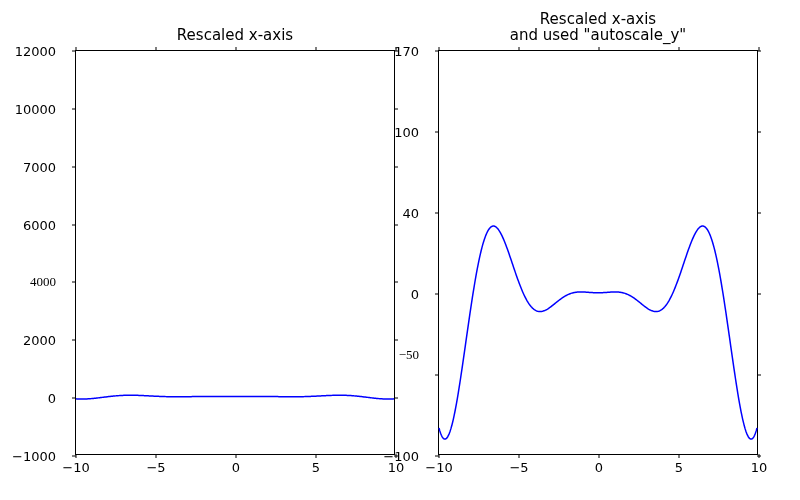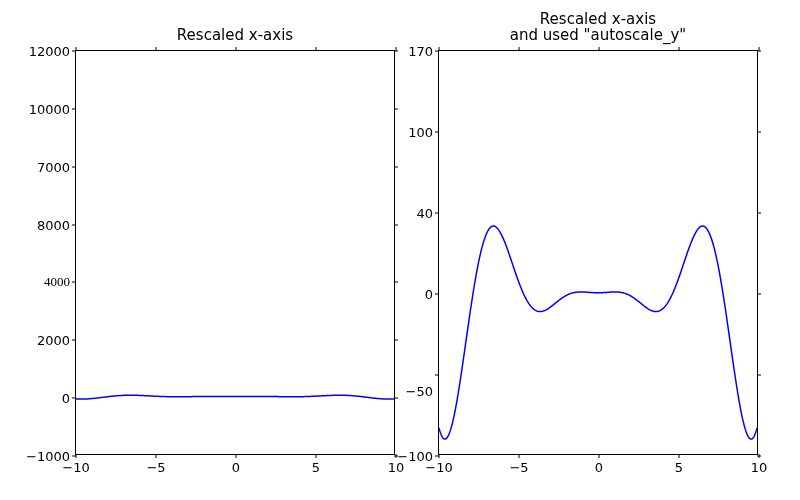--- a/index.html
+++ b/index.html
@@ -28,21 +28,21 @@
     font-size: 15px;
     line-height: 1.05;
     color: #000;
     white-space: pre;
   }
   
   .ytick {
     position: absolute;
     right: 100%;
     transform: translateY(-50%);
-    padding-right: 6px;
+    padding-right: 20px;
     font-size: 13px;
     white-space: nowrap;
     text-align: right;
   }
   .xtick {
     position: absolute;
     top: 100%;
     transform: translateX(-50%);
     padding-top: 6px;
     font-size: 13px;
@@ -104,21 +104,21 @@
       <div class="tickmark-y right" style="top: 405px;"></div>
       <div class="ytick" style="top: 347.143px;">0</div>
       <div class="tickmark-y" style="top: 347.143px;"></div>
       <div class="tickmark-y right" style="top: 347.143px;"></div>
       <div class="ytick" style="top: 289.286px; margin-left: 32px;">2000</div>
       <div class="tickmark-y" style="top: 289.286px;"></div>
       <div class="tickmark-y right" style="top: 289.286px;"></div>
       <div class="ytick" style="top: 231.429px; font-family: Liberation Serif, serif;">4000</div>
       <div class="tickmark-y" style="top: 231.429px;"></div>
       <div class="tickmark-y right" style="top: 231.429px;"></div>
-      <div class="ytick" style="top: 173.571px;">8000</div>
+      <div class="ytick" style="top: 173.571px;">6000</div>
       <div class="tickmark-y" style="top: 173.571px;"></div>
       <div class="tickmark-y right" style="top: 173.571px;"></div>
       <div class="ytick" style="top: 115.714px;">7000</div>
       <div class="tickmark-y" style="top: 115.714px;"></div>
       <div class="tickmark-y right" style="top: 115.714px;"></div>
       <div class="ytick" style="top: 57.8571px;">10000</div>
       <div class="tickmark-y" style="top: 57.8571px;"></div>
       <div class="tickmark-y right" style="top: 57.8571px;"></div>
       <div class="ytick" style="top: 0px;">12000</div>
       <div class="tickmark-y" style="top: 0px;"></div>
@@ -143,21 +143,21 @@
   <div class="title" style="left:438px; width:320px; top:12px;"><span>Rescaled x-axis</span>
 <span>and used "autoscale_y"</span></div>
 
   <div class="axes" id="ax1" style="left:438px; top:50px; width:320px; height:405px;">
     <svg class="plot" viewBox="0 0 320 405" preserveAspectRatio="none">
       <path id="line1" class="line" d="M0.00 378.93 L0.80 381.77 L1.60 384.18 L2.40 386.18 L3.20 387.76 L4.00 388.93 L4.80 389.69 L5.60 390.05 L6.40 390.01 L7.20 389.59 L8.00 388.79 L8.80 387.62 L9.60 386.10 L10.40 384.23 L11.20 382.02 L12.00 379.50 L12.80 376.67 L13.60 373.54 L14.40 370.14 L15.20 366.47 L16.00 362.56 L16.80 358.41 L17.60 354.05 L18.40 349.49 L19.20 344.75 L20.00 339.85 L20.80 334.80 L21.60 329.62 L22.40 324.32 L23.20 318.93 L24.00 313.46 L24.80 307.93 L25.60 302.36 L26.40 296.76 L27.20 291.14 L28.00 285.53 L28.80 279.94 L29.60 274.39 L30.40 268.89 L31.20 263.45 L32.00 258.09 L32.80 252.82 L33.60 247.65 L34.40 242.60 L35.20 237.68 L36.00 232.90 L36.80 228.27 L37.60 223.80 L38.40 219.49 L39.20 215.36 L40.00 211.41 L40.80 207.66 L41.60 204.10 L42.40 200.74 L43.20 197.58 L44.00 194.64 L44.80 191.91 L45.60 189.40 L46.40 187.10 L47.20 185.02 L48.00 183.16 L48.80 181.51 L49.60 180.08 L50.40 178.87 L51.20 177.87 L52.00 177.09 L52.80 176.50 L53.60 176.13 L54.40 175.94 L55.20 175.96 L56.00 176.16 L56.80 176.54 L57.60 177.10 L58.40 177.82 L59.20 178.71 L60.00 179.75 L60.80 180.94 L61.60 182.27 L62.40 183.73 L63.20 185.31 L64.00 187.00 L64.80 188.80 L65.60 190.70 L66.40 192.68 L67.20 194.74 L68.00 196.87 L68.80 199.07 L69.60 201.31 L70.40 203.60 L71.20 205.92 L72.00 208.27 L72.80 210.64 L73.60 213.02 L74.40 215.40 L75.20 217.77 L76.00 220.13 L76.80 222.48 L77.60 224.79 L78.40 227.07 L79.20 229.32 L80.00 231.51 L80.80 233.66 L81.60 235.75 L82.40 237.77 L83.20 239.73 L84.00 241.63 L84.80 243.44 L85.60 245.18 L86.40 246.84 L87.20 248.42 L88.00 249.92 L88.80 251.32 L89.60 252.64 L90.40 253.87 L91.20 255.01 L92.00 256.05 L92.80 257.01 L93.60 257.88 L94.40 258.65 L95.20 259.34 L96.00 259.94 L96.80 260.46 L97.60 260.89 L98.40 261.24 L99.20 261.50 L100.00 261.69 L100.80 261.81 L101.60 261.85 L102.40 261.83 L103.20 261.74 L104.00 261.58 L104.80 261.37 L105.60 261.11 L106.40 260.79 L107.20 260.42 L108.00 260.01 L108.80 259.56 L109.60 259.07 L110.40 258.55 L111.20 258.01 L112.00 257.43 L112.80 256.84 L113.60 256.23 L114.40 255.60 L115.20 254.97 L116.00 254.32 L116.80 253.68 L117.60 253.03 L118.40 252.38 L119.20 251.74 L120.00 251.11 L120.80 250.49 L121.60 249.88 L122.40 249.29 L123.20 248.71 L124.00 248.15 L124.80 247.61 L125.60 247.10 L126.40 246.61 L127.20 246.14 L128.00 245.70 L128.80 245.28 L129.60 244.89 L130.40 244.53 L131.20 244.19 L132.00 243.88 L132.80 243.60 L133.60 243.35 L134.40 243.12 L135.20 242.92 L136.00 242.74 L136.80 242.59 L137.60 242.46 L138.40 242.35 L139.20 242.27 L140.00 242.20 L140.80 242.15 L141.60 242.12 L142.40 242.11 L143.20 242.11 L144.00 242.12 L144.80 242.15 L145.60 242.18 L146.40 242.23 L147.20 242.28 L148.00 242.33 L148.80 242.39 L149.60 242.46 L150.40 242.52 L151.20 242.58 L152.00 242.64 L152.80 242.70 L153.60 242.76 L154.40 242.81 L155.20 242.86 L156.00 242.90 L156.80 242.94 L157.60 242.96 L158.40 242.98 L159.20 243.00 L160.00 243.00 L160.80 243.00 L161.60 242.98 L162.40 242.96 L163.20 242.94 L164.00 242.90 L164.80 242.86 L165.60 242.81 L166.40 242.76 L167.20 242.70 L168.00 242.64 L168.80 242.58 L169.60 242.52 L170.40 242.46 L171.20 242.39 L172.00 242.33 L172.80 242.28 L173.60 242.23 L174.40 242.18 L175.20 242.15 L176.00 242.12 L176.80 242.11 L177.60 242.11 L178.40 242.12 L179.20 242.15 L180.00 242.20 L180.80 242.27 L181.60 242.35 L182.40 242.46 L183.20 242.59 L184.00 242.74 L184.80 242.92 L185.60 243.12 L186.40 243.35 L187.20 243.60 L188.00 243.88 L188.80 244.19 L189.60 244.53 L190.40 244.89 L191.20 245.28 L192.00 245.70 L192.80 246.14 L193.60 246.61 L194.40 247.10 L195.20 247.61 L196.00 248.15 L196.80 248.71 L197.60 249.29 L198.40 249.88 L199.20 250.49 L200.00 251.11 L200.80 251.74 L201.60 252.38 L202.40 253.03 L203.20 253.68 L204.00 254.32 L204.80 254.97 L205.60 255.60 L206.40 256.23 L207.20 256.84 L208.00 257.43 L208.80 258.01 L209.60 258.55 L210.40 259.07 L211.20 259.56 L212.00 260.01 L212.80 260.42 L213.60 260.79 L214.40 261.11 L215.20 261.37 L216.00 261.58 L216.80 261.74 L217.60 261.83 L218.40 261.85 L219.20 261.81 L220.00 261.69 L220.80 261.50 L221.60 261.24 L222.40 260.89 L223.20 260.46 L224.00 259.94 L224.80 259.34 L225.60 258.65 L226.40 257.88 L227.20 257.01 L228.00 256.05 L228.80 255.01 L229.60 253.87 L230.40 252.64 L231.20 251.32 L232.00 249.92 L232.80 248.42 L233.60 246.84 L234.40 245.18 L235.20 243.44 L236.00 241.63 L236.80 239.73 L237.60 237.77 L238.40 235.75 L239.20 233.66 L240.00 231.51 L240.80 229.32 L241.60 227.07 L242.40 224.79 L243.20 222.48 L244.00 220.13 L244.80 217.77 L245.60 215.40 L246.40 213.02 L247.20 210.64 L248.00 208.27 L248.80 205.92 L249.60 203.60 L250.40 201.31 L251.20 199.07 L252.00 196.87 L252.80 194.74 L253.60 192.68 L254.40 190.70 L255.20 188.80 L256.00 187.00 L256.80 185.31 L257.60 183.73 L258.40 182.27 L259.20 180.94 L260.00 179.75 L260.80 178.71 L261.60 177.82 L262.40 177.10 L263.20 176.54 L264.00 176.16 L264.80 175.96 L265.60 175.94 L266.40 176.13 L267.20 176.50 L268.00 177.09 L268.80 177.87 L269.60 178.87 L270.40 180.08 L271.20 181.51 L272.00 183.16 L272.80 185.02 L273.60 187.10 L274.40 189.40 L275.20 191.91 L276.00 194.64 L276.80 197.58 L277.60 200.74 L278.40 204.10 L279.20 207.66 L280.00 211.41 L280.80 215.36 L281.60 219.49 L282.40 223.80 L283.20 228.27 L284.00 232.90 L284.80 237.68 L285.60 242.60 L286.40 247.65 L287.20 252.82 L288.00 258.09 L288.80 263.45 L289.60 268.89 L290.40 274.39 L291.20 279.94 L292.00 285.53 L292.80 291.14 L293.60 296.76 L294.40 302.36 L295.20 307.93 L296.00 313.46 L296.80 318.93 L297.60 324.32 L298.40 329.62 L299.20 334.80 L300.00 339.85 L300.80 344.75 L301.60 349.49 L302.40 354.05 L303.20 358.41 L304.00 362.56 L304.80 366.47 L305.60 370.14 L306.40 373.54 L307.20 376.67 L308.00 379.50 L308.80 382.02 L309.60 384.23 L310.40 386.10 L311.20 387.62 L312.00 388.79 L312.80 389.59 L313.60 390.01 L314.40 390.05 L315.20 389.69 L316.00 388.93 L316.80 387.76 L317.60 386.18 L318.40 384.18 L319.20 381.77 L320.00 378.93 "></path>
     </svg>
   <div class="ytick" style="top: 405px;">−100</div>
       <div class="tickmark-y" style="top: 405px;"></div>
       <div class="tickmark-y right" style="top: 405px;"></div>
-      <div class="ytick" style="top: 340px;">−50</div>
+      <div class="ytick" style="top: 304px; font-family: Liberation Serif, serif;">−50</div>
       <div class="tickmark-y" style="top: 324px;"></div>
       <div class="tickmark-y right" style="top: 324px;"></div>
       <div class="ytick" style="top: 243px;">0</div>
       <div class="tickmark-y" style="top: 243px;"></div>
       <div class="tickmark-y right" style="top: 243px;"></div>
       <div class="ytick" style="top: 162px;">40</div>
       <div class="tickmark-y" style="top: 162px;"></div>
       <div class="tickmark-y right" style="top: 162px;"></div>
       <div class="ytick" style="top: 81px;">100</div>
       <div class="tickmark-y" style="top: 81px;"></div>

